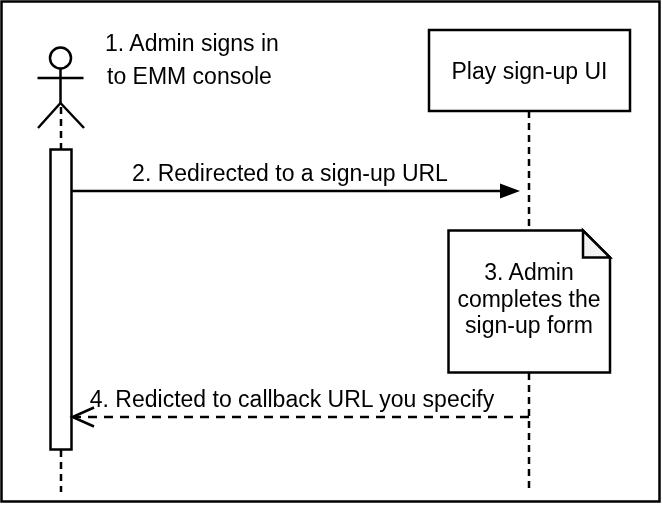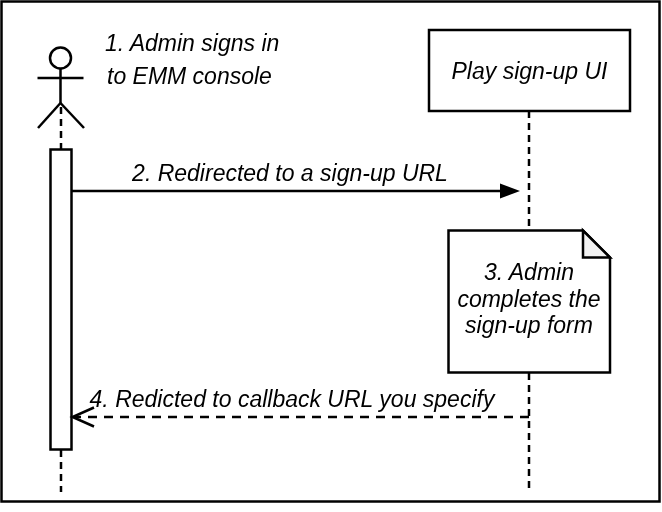--- a/index.html
+++ b/index.html
@@ -8,21 +8,20 @@
     background: #ffffff;
     width: 662px;
     height: 512px;
     overflow: hidden;
   }
   .diagram-wrap {
     position: relative;
     width: 544px;
     height: 512px;
     font-family: "Liberation Sans", sans-serif;
-    font-style: italic;
   }
   svg {
     display: block;
   }
   text {
     font-family: "Liberation Sans", sans-serif;
     font-size: 23px;
     fill: #000000;
   }
   .shape {

